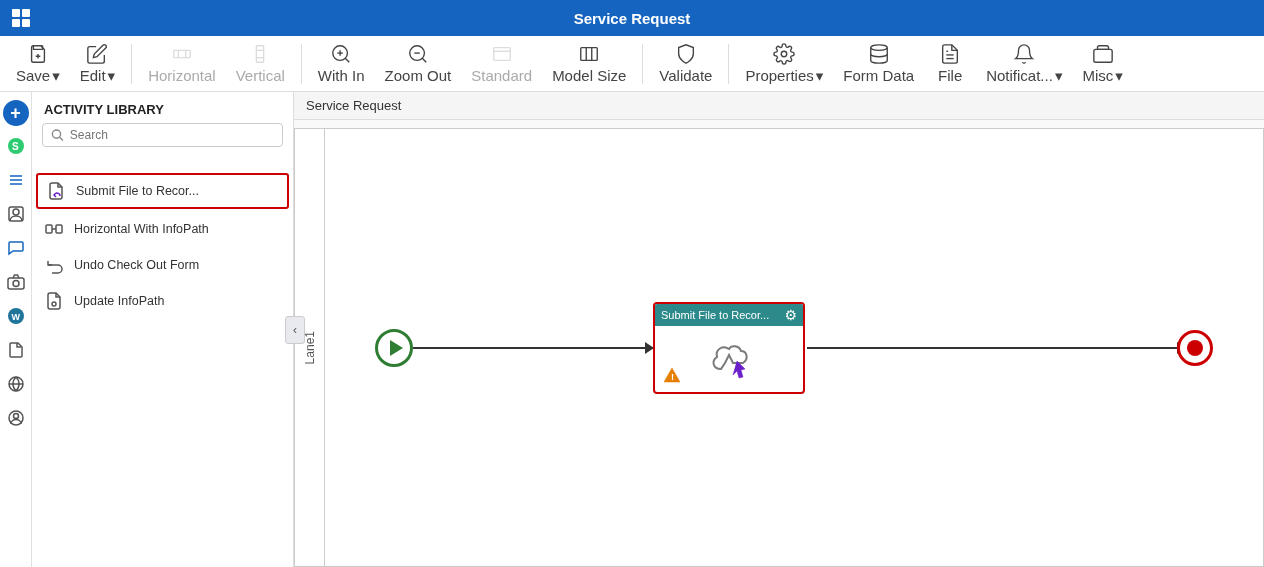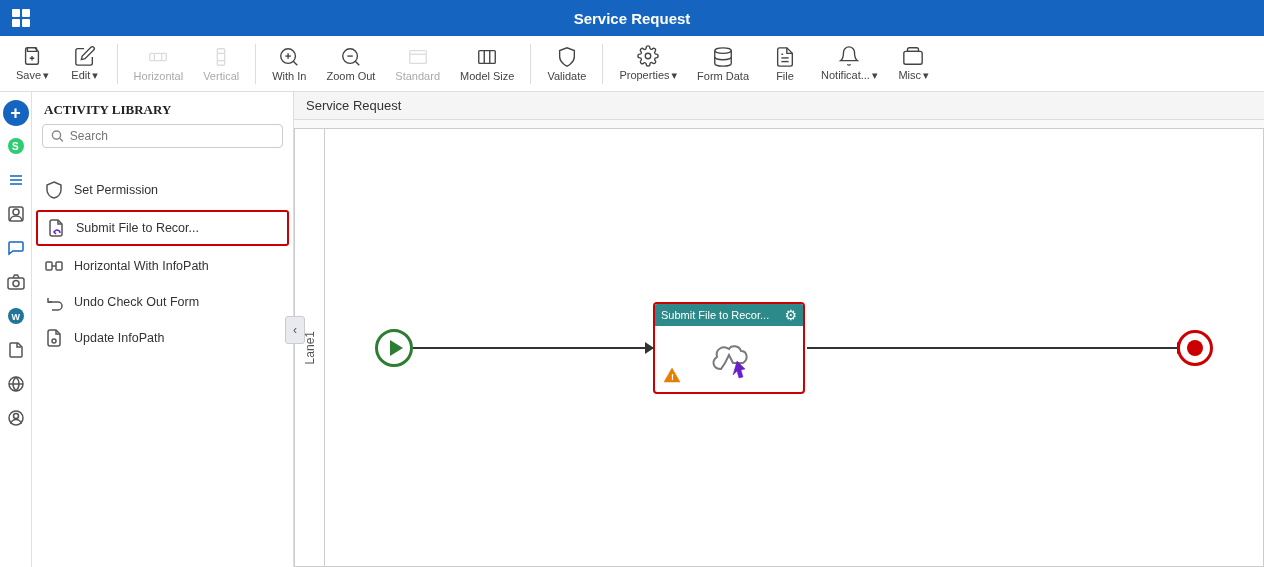--- a/index.html
+++ b/index.html
@@ -49,21 +49,21 @@
       justify-content: center;
       padding: 4px 8px;
       cursor: pointer;
       font-size: 11px;
       color: #444;
       gap: 2px;
       min-width: 48px;
       border-radius: 3px;
     }
     .toolbar-btn svg { width: 22px; height: 22px; }
-    .toolbar-btn .icon-text { font-size: 11px; display: flex; gap: 2px; }
+    .toolbar-btn .icon-text { font-size: 15px; display: flex; gap: 2px; }
     .toolbar-btn.disabled { color: #aaa; cursor: default; }
     .toolbar-btn.disabled svg { opacity: 0.4; }
     .toolbar-sep { width: 1px; height: 40px; background: #ddd; margin: 0 4px; }
 
     
     .main-layout {
       display: flex;
       height: calc(567px - 36px - 56px);
     }
 
@@ -103,21 +103,20 @@
       background: #fff;
       display: flex;
       flex-direction: column;
       position: relative;
     }
     .activity-panel-title {
       font-weight: 700;
       font-size: 13px;
       color: #222;
       padding: 10px 12px 6px;
-      font-family: Liberation Serif, serif;
     }
     .search-box {
       margin: 0 10px 24px;
       display: flex;
       align-items: center;
       border: 1px solid #ccc;
       border-radius: 4px;
       padding: 4px 8px;
       gap: 6px;
     }
@@ -394,26 +393,20 @@
     <div class="search-box">
       <svg width="14" height="14" viewBox="0 0 14 14" fill="none" stroke="#888" stroke-width="1.5">
           <circle cx="6" cy="6" r="4.5"></circle>
           <line x1="9.5" y1="9.5" x2="13" y2="13"></line>
         </svg>
       <input type="text" placeholder="Search" style="">
     </div>
 
     <div class="activity-list">
 
-      <div class="activity-item">
-        <svg width="20" height="20" viewBox="0 0 20 20" fill="none" stroke="#555" stroke-width="1.5">
-            <path d="M10 2l7 3v5c0 4-3.5 7-7 8-3.5-1-7-4-7-8V5l7-3z"></path>
-          </svg>
-        <span>Set Permission</span>
-      </div>
 
 
       <div class="activity-item selected">
         <svg width="20" height="20" viewBox="0 0 20 20" fill="none">
           <path d="M12 2H6a2 2 0 00-2 2v12a2 2 0 002 2h8a2 2 0 002-2V6l-4-4z" stroke="#555" stroke-width="1.5"></path>
           <path d="M12 2v4h4" stroke="#555" stroke-width="1.5"></path>
           <path d="M10 12l-2 2 2 2" stroke="#6a1fcb" stroke-width="1.5"></path>
           <path d="M10 12c3 0 4 1 4 3" stroke="#6a1fcb" stroke-width="1.5"></path>
         </svg>
         <span>Submit File to Recor...</span>

